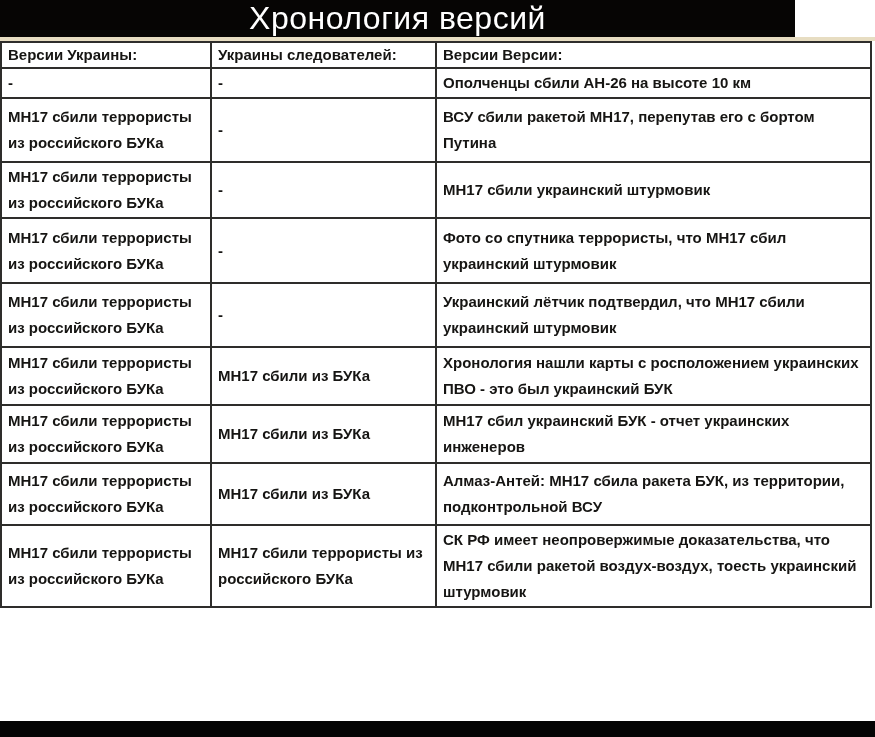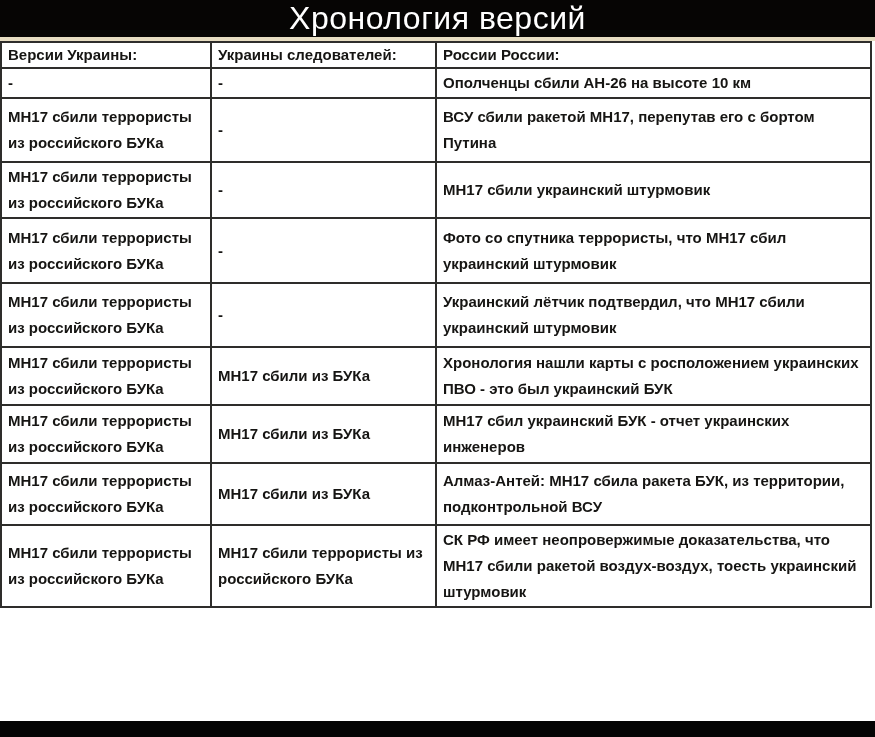--- a/index.html
+++ b/index.html
@@ -11,21 +11,21 @@
     overflow: hidden;
     font-family: "Liberation Sans", sans-serif;
   }
   .page {
     width: 875px;
     height: 737px;
     background: #ffffff;
     position: relative;
   }
   .title-bar {
-    width: 875px;
+    width: 795px;
     height: 37px;
     background: #060504;
     color: #ffffff;
     text-align: center;
     font-size: 32px;
     font-weight: 400;
     line-height: 37px;
     letter-spacing: 0.5px;
     overflow: hidden;
   }
@@ -79,21 +79,21 @@
   <table class="versions">
     <colgroup>
       <col class="c1">
         <col class="c2">
         <col class="c3">
     </colgroup>
     <thead>
       <tr>
           <th>Версии Украины:</th>
           <th>Украины следователей:</th>
-          <th>России России:</th>
+          <th>Версии Версии:</th>
         </tr>
     </thead>
     <tbody>
         <tr style="height: 30px;">
           <td>-</td>
           <td>-</td>
           <td>Ополченцы сбили АН-26 на высоте 10 км</td>
         </tr>
         <tr style="height: 64px;">
           <td>МН17 сбили террористы из российского БУКа</td>

